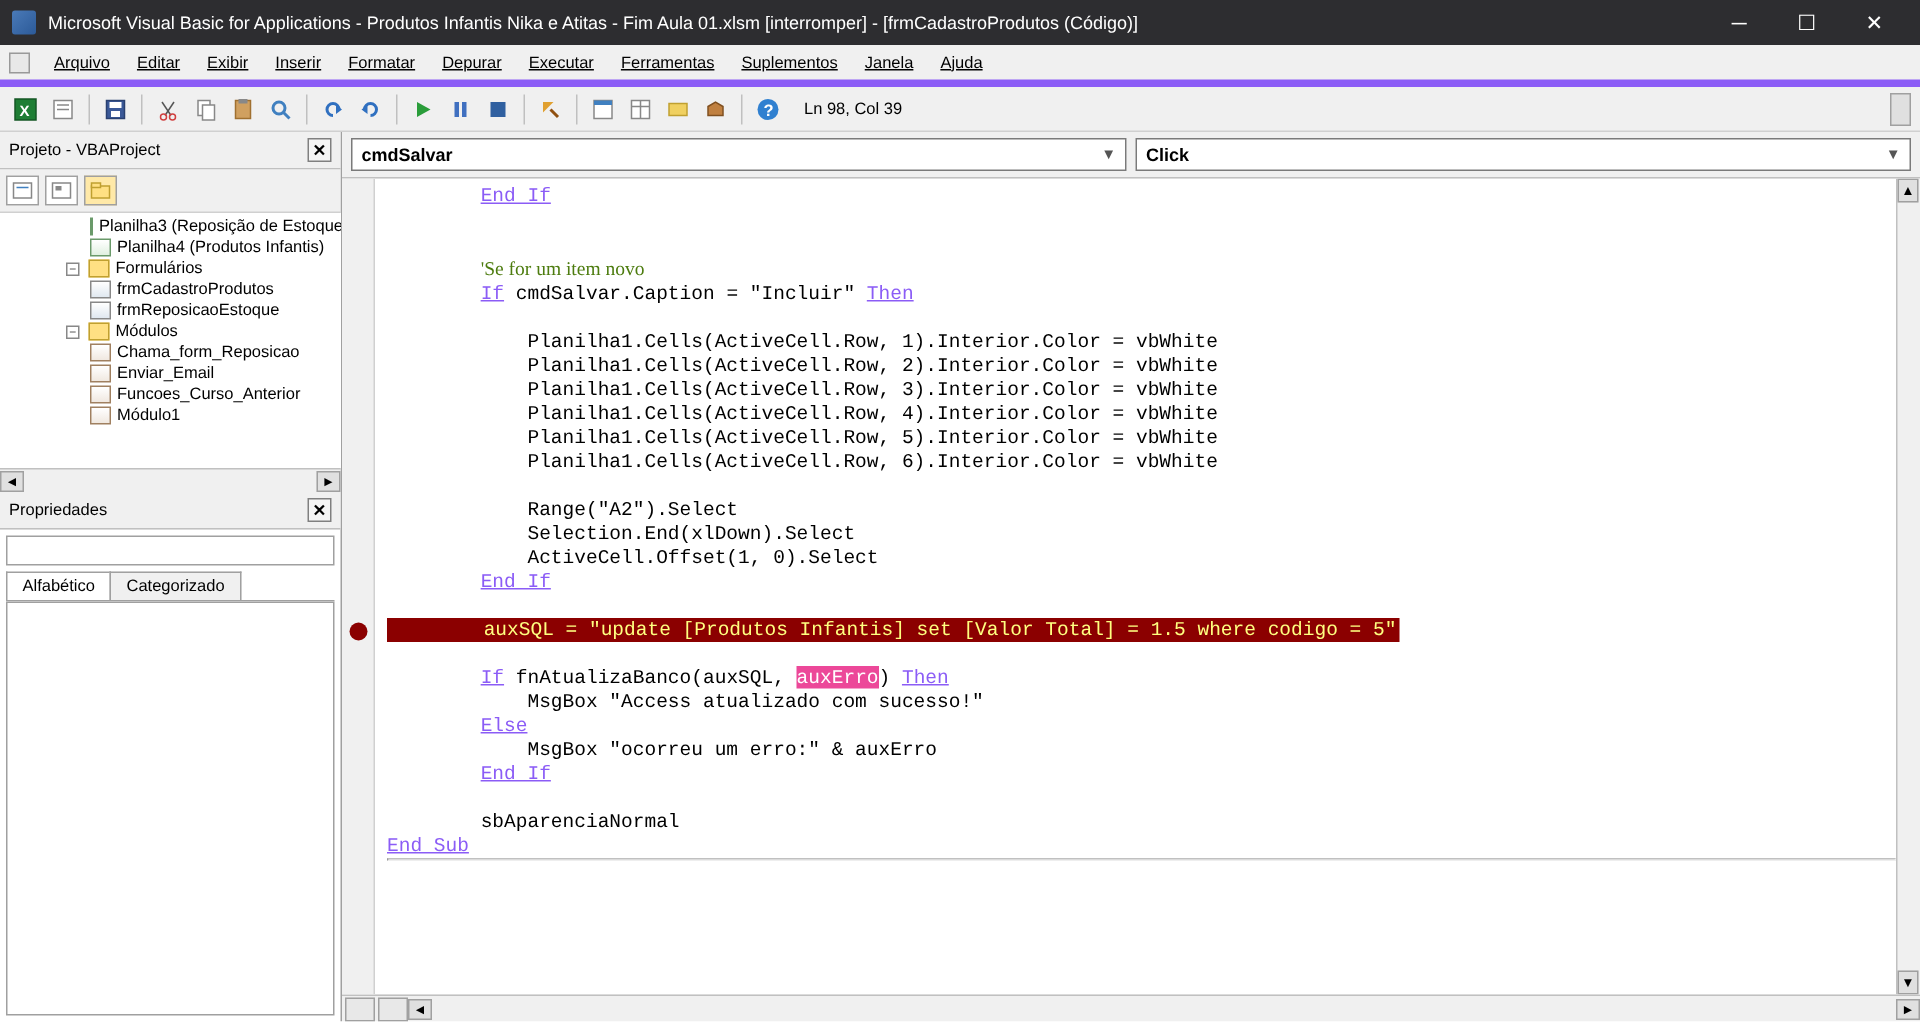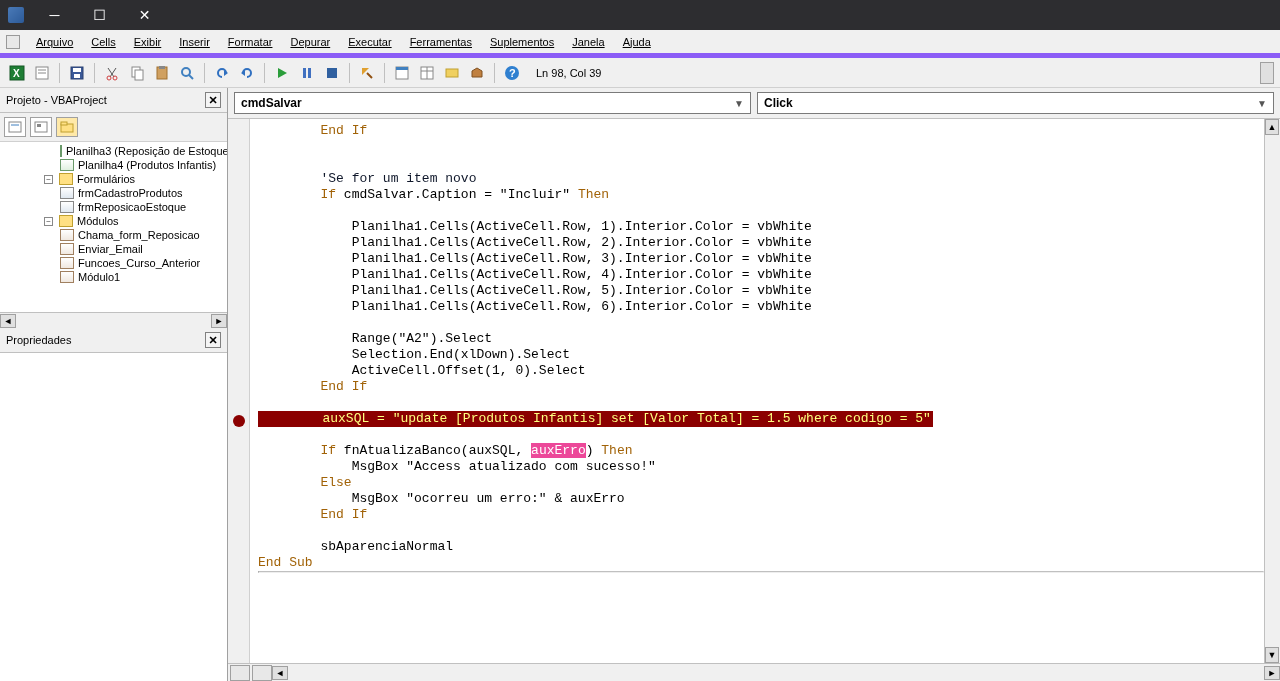--- a/index.html
+++ b/index.html
@@ -57,22 +57,22 @@
 
 .code-area { flex: 1; display: flex; flex-direction: column; background: #fff; }
 .code-combos { display: flex; gap: 6px; padding: 4px 6px; background: #f0f0f0; border-bottom: 1px solid #c0c0c0; }
 .code-combo { flex: 1; height: 22px; border: 1px solid #7a7a7a; background: #fff; padding: 2px 6px; display: flex; align-items: center; justify-content: space-between; font-size: 12px; font-weight: bold; }
 .code-combo .caret { font-size: 10px; color: #555; }
 
 .editor-wrap { flex: 1; display: flex; overflow: hidden; position: relative; }
 .breakpoint-margin { width: 22px; background: #f0f0f0; border-right: 1px solid #d0d0d0; position: relative; }
 .breakpoint-dot { position: absolute; left: 5px; width: 12px; height: 12px; background: #8b0000; border-radius: 50%; }
 .editor { flex: 1; font-family: "Courier New", monospace; font-size: 13px; line-height: 16px; white-space: pre; overflow: auto; padding: 4px 0 4px 8px; position: relative; }
-.editor .kw { color: #a16207; }
-.editor .cm { color: #0f172a; }
+.editor .kw { color: #8b5cf6; text-decoration: underline; }
+.editor .cm { color: #4d7c0f; font-family: Liberation Serif, serif; }
 .editor .bp-line { background: #8b0000; color: #ffff80; display: inline-block; padding: 0 2px; }
 .editor .sel { background: #ec4899; color: #fff; }
 .editor-vscroll { width: 16px; background: #f0f0f0; border-left:1px solid #c0c0c0; position:relative; }
 .editor-vscroll .arrow { width:14px; height:16px; background:#e0e0e0; border:1px solid #a0a0a0; position:absolute; left:0; display:flex; align-items:center; justify-content:center; font-size:9px;}
 .editor-vscroll .arrow.up { top:0; }
 .editor-vscroll .arrow.down { bottom:0; }
 
 .editor-bottom { height: 18px; background: #f0f0f0; border-top: 1px solid #c0c0c0; display: flex; align-items: center; }
 .view-btn { width: 20px; height: 16px; border: 1px solid #a0a0a0; background: #e8e8e8; margin-left: 2px; }
 .hscroll { flex: 1; display:flex; align-items:center; }
@@ -80,31 +80,32 @@
 .hscroll .track { flex:1; }
 .code-sep-line { border-top: 1px solid #c0c0c0; margin: 0; }
 
 svg { display: block; }
 </style>
 </head>
 <body>
 
 <div class="titlebar">
   <div class="app-icon"></div>
+  <div class="title">Microsoft Visual Basic for Applications - Produtos Infantis Nika e Atitas - Fim Aula 01.xlsm [interromper] - [frmCadastroProdutos (Código)]</div>
   <div class="win-controls">
     <div class="win-btn">─</div>
     <div class="win-btn">☐</div>
     <div class="win-btn">✕</div>
   </div>
 </div>
 
 <div class="menubar">
   <div class="mini-icon"></div>
   <div class="menu-item"><span class="underline">Arquivo</span></div>
-  <div class="menu-item"><span class="underline">Cells</span></div>
+  <div class="menu-item"><span class="underline">Editar</span></div>
   <div class="menu-item"><span class="underline">Exibir</span></div>
   <div class="menu-item"><span class="underline">Inserir</span></div>
   <div class="menu-item"><span class="underline">Formatar</span></div>
   <div class="menu-item"><span class="underline">Depurar</span></div>
   <div class="menu-item"><span class="underline">Executar</span></div>
   <div class="menu-item"><span class="underline">Ferramentas</span></div>
   <div class="menu-item"><span class="underline">Suplementos</span></div>
   <div class="menu-item"><span class="underline">Janela</span></div>
   <div class="menu-item"><span class="underline">Ajuda</span></div>
 </div>
@@ -304,20 +305,28 @@
     <div class="tree-scroll-h">
       <div class="arrow">◄</div>
       <div class="track"></div>
       <div class="arrow">►</div>
     </div>
 
     <div class="panel-header">
       <span>Propriedades</span>
       <span class="close-x">✕</span>
     </div>
+    <div class="properties">
+      <div class="prop-dropdown"></div>
+      <div class="prop-tabs">
+        <div class="prop-tab active">Alfabético</div>
+        <div class="prop-tab">Categorizado</div>
+      </div>
+      <div class="prop-body"></div>
+    </div>
   </div>
 
   <div class="code-area">
     <div class="code-combos">
       <div class="code-combo">
         <span>cmdSalvar</span>
         <span class="caret">▼</span>
       </div>
       <div class="code-combo">
         <span>Click</span>

